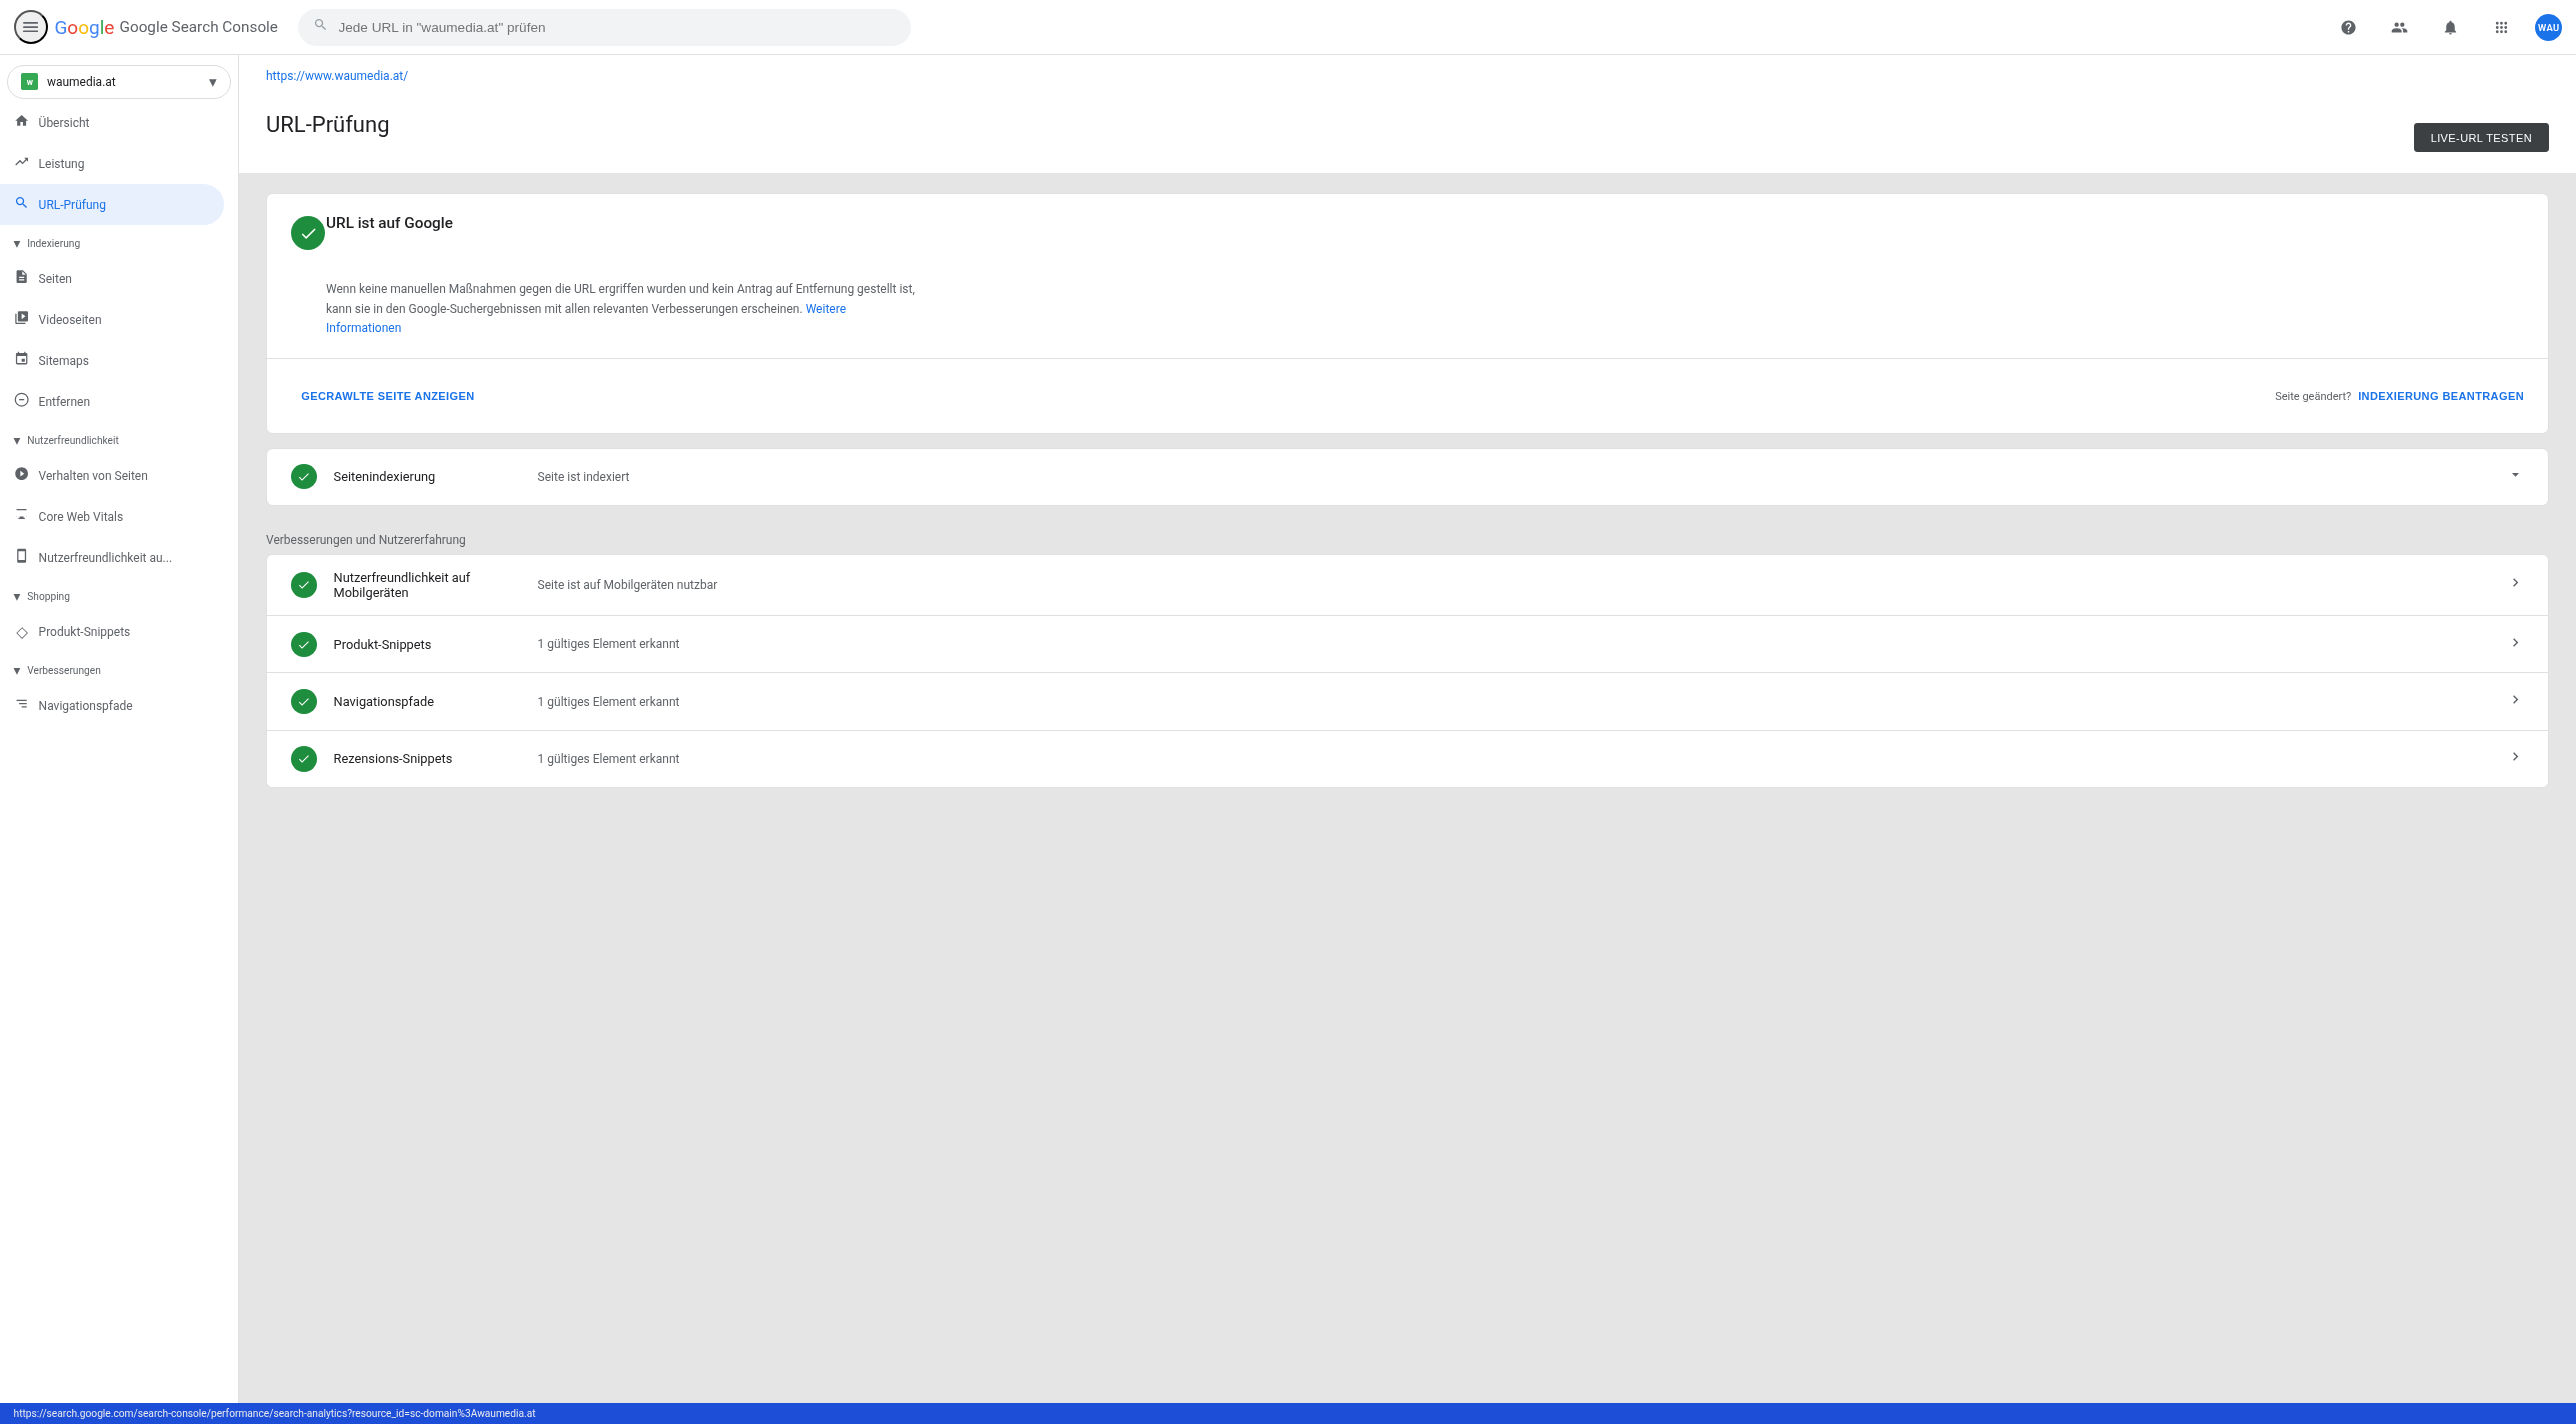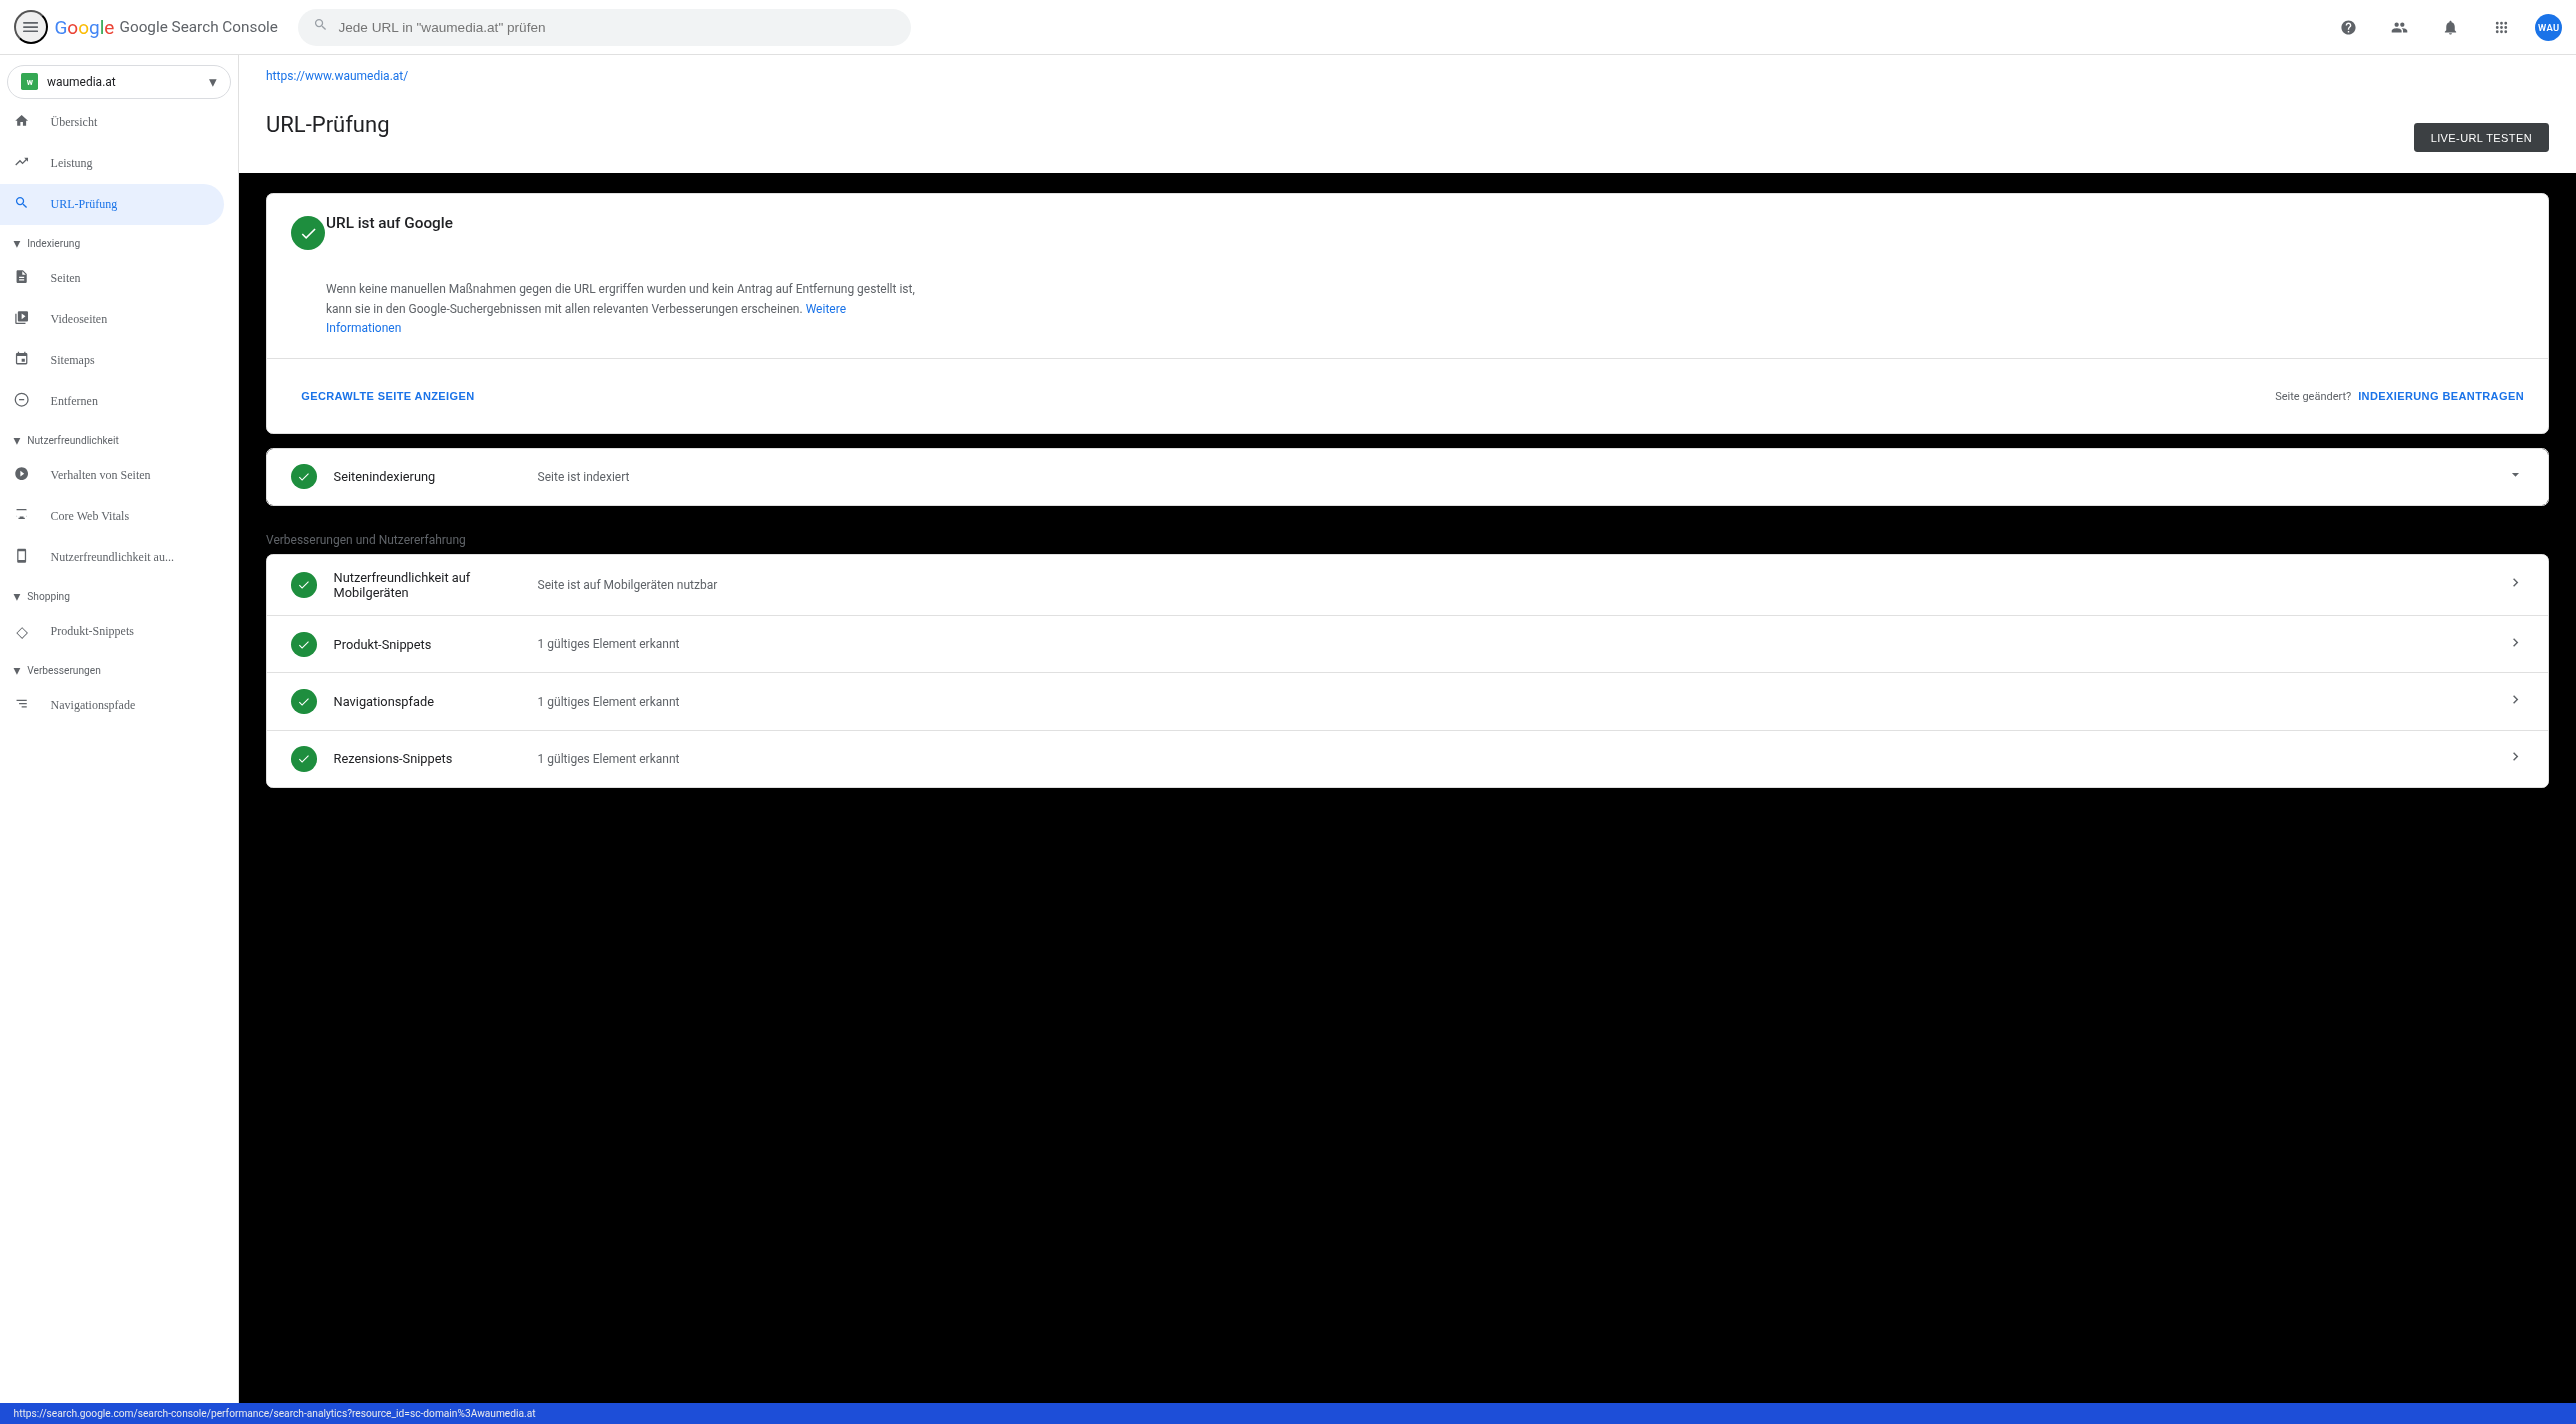--- a/index.html
+++ b/index.html
@@ -143,22 +143,21 @@
     .sidebar-nav-item {
       display: flex;
       align-items: center;
       padding: 0 13.6px;
       height: 41px;
       cursor: pointer;
       border-radius: 0 20.4px 20.4px 0;
       margin-right: 13.6px;
       color: #5f6368;
       font-size: 12px;
-      gap: 20px;
-      font-family: Liberation Serif, serif;
+      gap: 8px;
     }
     .sidebar-nav-item.active {
       background: #e8f0fe;
       color: #1a73e8;
     }
     .sidebar-nav-item.active .nav-item-icon { color: #1a73e8; }
     .nav-item-icon { font-size: 15.3px; color: #5f6368; width: 17px; text-align: center; }
     .nav-item-label { font-size: 12px; }
 
     .sidebar-section-header {
@@ -172,21 +171,21 @@
       margin-top: 3.4px;
     }
     .section-chevron { font-size: 13.6px; }
 
     
     .main {
       margin-left: 239px;
       flex: 1;
       padding: 0;
       min-height: calc(100vh - 55px);
-      background: #000000;
+      background: #e5e5e5;
     }
     .url-breadcrumb {
       font-size: 12px;
       color: #1a73e8;
       padding: 0 27px;
       padding-top: 13.6px;
       padding-bottom: 0;
       background: #fff;
     }
     .page-title-row {

